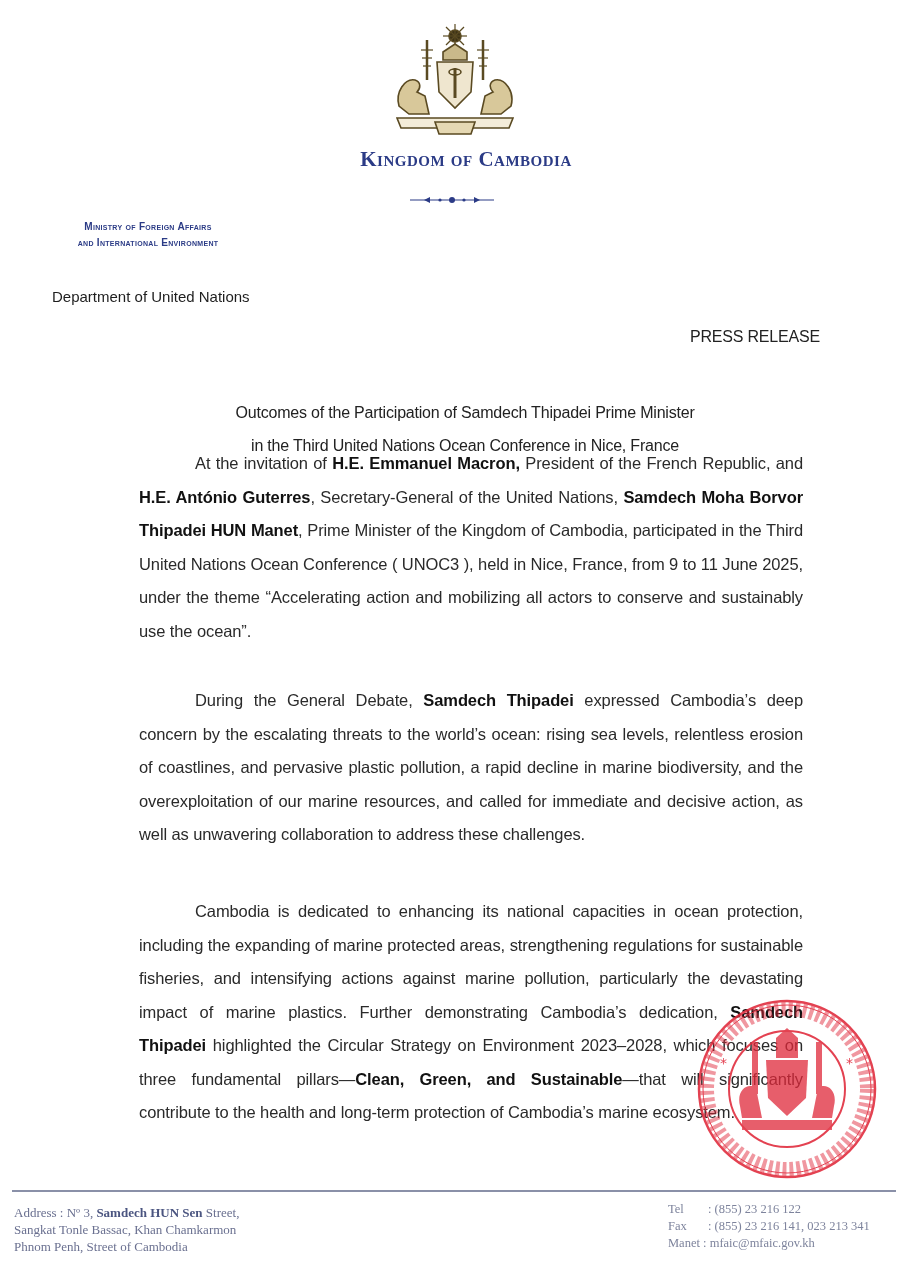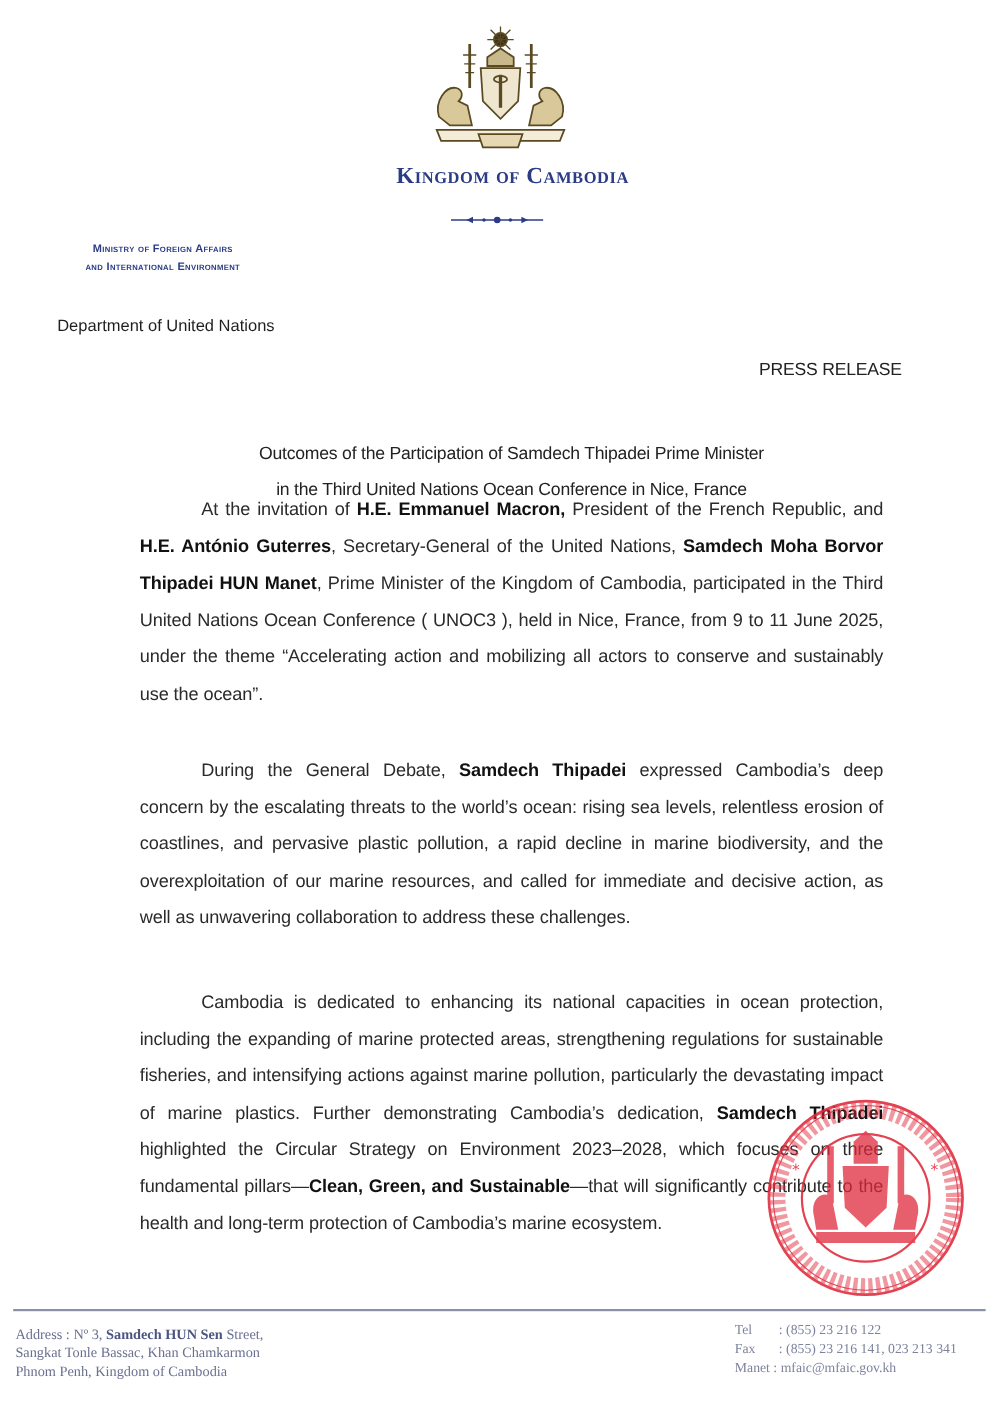--- a/index.html
+++ b/index.html
@@ -13,21 +13,21 @@
   .kingdom .l1 { font-size:21px; line-height:24px; margin-left:-2px; }
   .kingdom .l2 { font-size:19px; line-height:24px; }
   .ornament { left:410px; top:195px; width:84px; height:10px; }
   .ministry { left:14px; top:219px; width:268px; text-align:center;
               font-weight:bold; color:#2b3b86; font-variant:small-caps;
               font-size:10px; line-height:16px; letter-spacing:0.3px; }
   .dept { left:52px; top:288px; font-size:15px; color:#1e1e1e; }
   .press { left:654px; top:328px; font-size:16px; color:#222; letter-spacing:-0.2px;margin-left:36px; }
   .title { left:0; width:930px; text-align:center; top:396px; font-size:16px; line-height:33px; color:#222; letter-spacing:-0.2px; }
   .body { left:127px; width:676px; font-size:16.5px; line-height:33.5px; color:#2a2a2a; text-align:justify; letter-spacing:-0.1px; }
-  .body p { margin:0 0 0 0; text-indent:56px; }
+  .body p { margin:0 0 0 12px; text-indent:56px; }
   .body b { color:#111; }
   .p1 { top:447px; }
   .p2 { top:684px; }
   .p3 { top:895px; }
   .seal { left:696px; top:998px; width:182px; height:182px; opacity:0.88; }
   .footline { left:12px; top:1190px; width:884px; height:2px; background:#8a90a8; }
   .addr { left:14px; top:1204px; font-family:"Liberation Serif", serif; font-size:13px; line-height:17px; color:#6a7090; }
   .addr b { color:#4b5580;margin-top:24px; }
   .contact { left:668px; top:1201px; font-family:"Liberation Serif", serif; font-size:12.5px; line-height:17px; color:#7d839c; }
   .contact .lbl { display:inline-block; width:40px; }
@@ -124,20 +124,20 @@
     <text x="24" y="70" font-size="14" font-family="DejaVu Sans, sans-serif">*</text>
     <text x="150" y="70" font-size="14" font-family="DejaVu Sans, sans-serif">*</text>
   </g>
 </svg>
 
 <div class="abs footline"></div>
 
 <div class="abs addr">
   <div><span>Address : Nº 3, </span><b>Samdech HUN Sen</b><span> Street,</span></div>
   <div>Sangkat Tonle Bassac, Khan Chamkarmon</div>
-  <div>Phnom Penh, Kingdom of Cambodia</div>
+  <div>Phnom Penh, Street of Cambodia</div>
 </div>
 
 <div class="abs contact">
   <div><span class="lbl">Tel</span><span>: (855) 23 216 122</span></div>
   <div><span class="lbl">Fax</span><span>: (855) 23 216 141, 023 213 341</span></div>
   <div><span>Manet</span> <span>: mfaic@mfaic.gov.kh</span></div>
 </div>
 
 </body></html>

